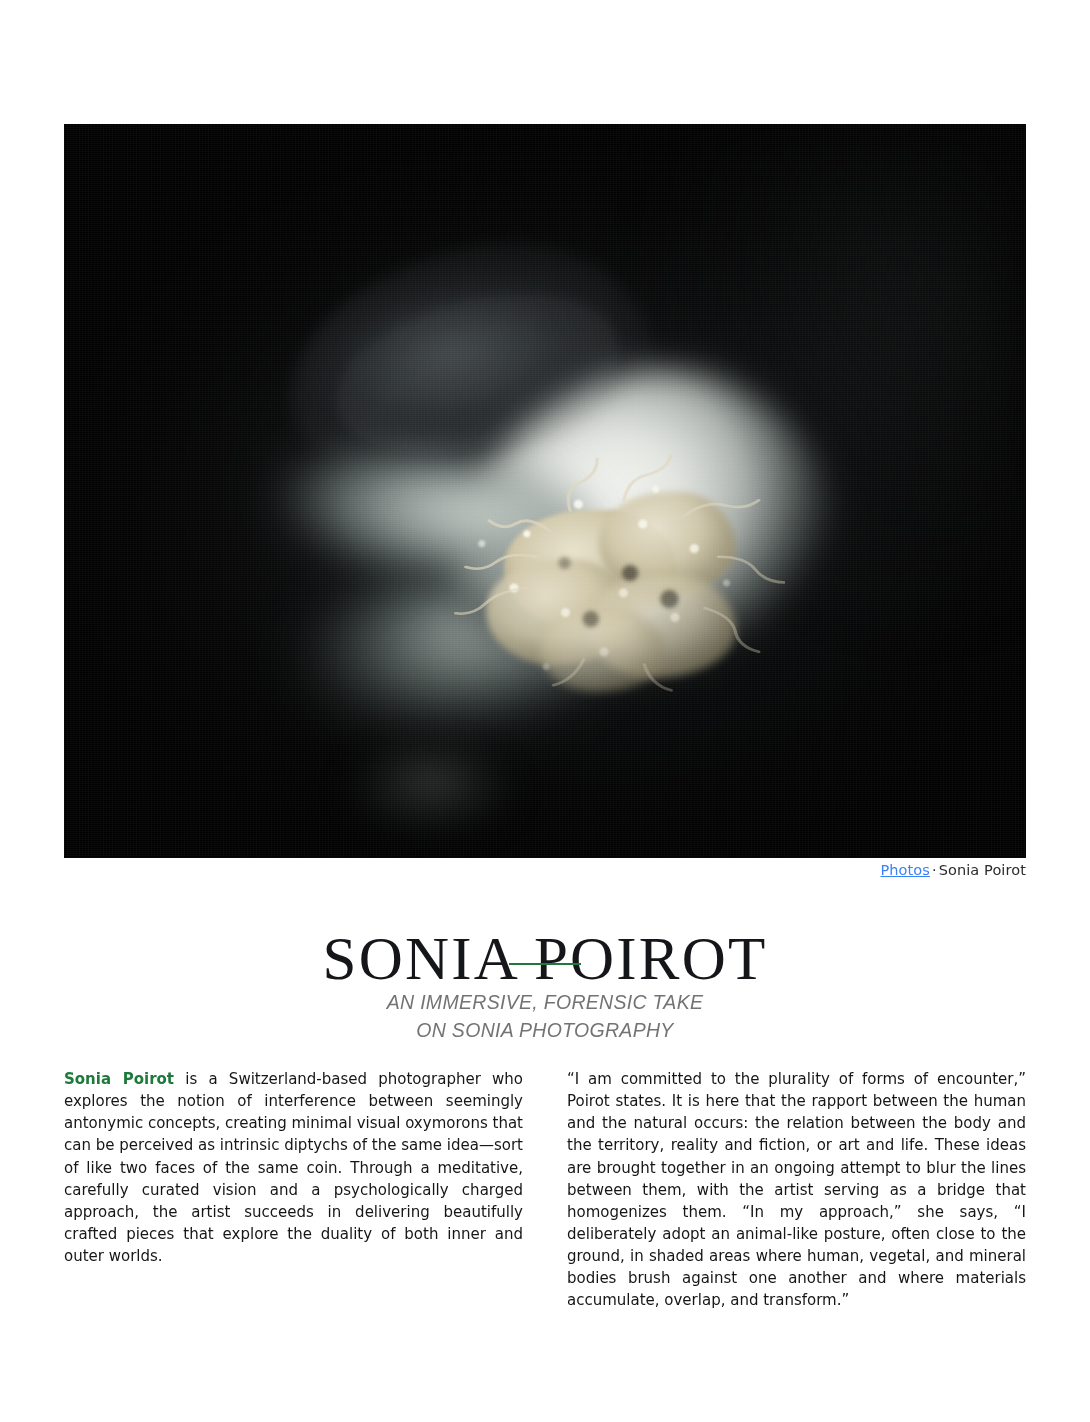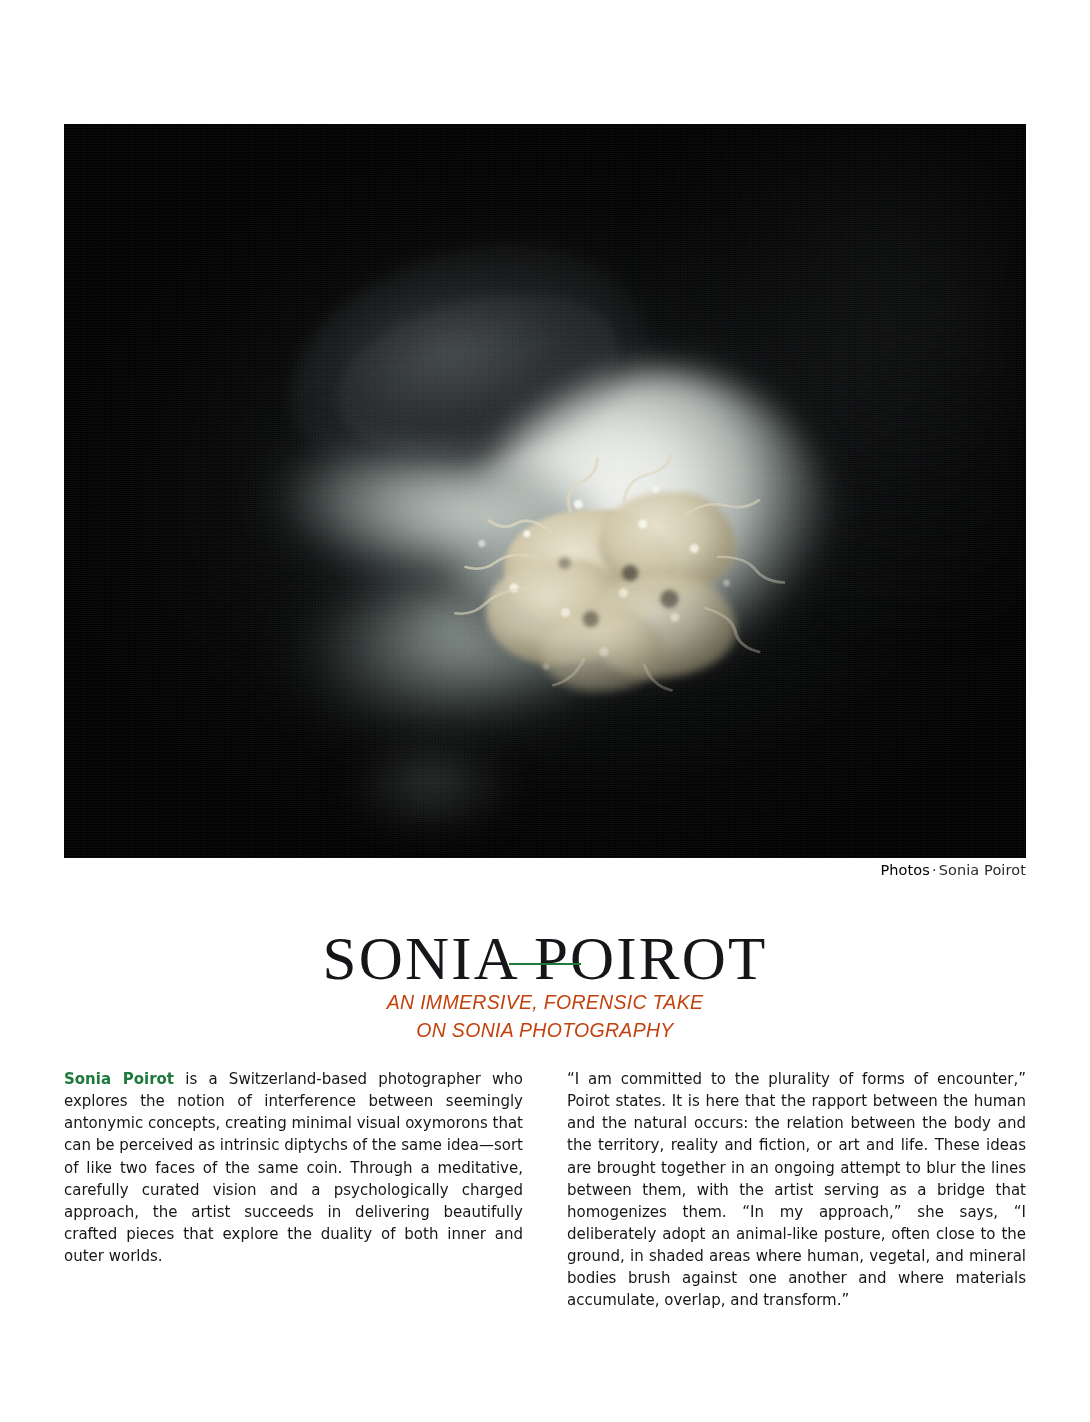--- a/index.html
+++ b/index.html
@@ -207,21 +207,21 @@
   .credit {
     position: absolute;
     left: 64px;
     top: 862px;
     width: 962px;
     text-align: right;
     font-size: 14.5px;
     color: #2b2b2b;
     letter-spacing: .1px;
   }
-  .credit .c-green { color: #000000; }
+  .credit .c-green { color: #3b82f6; text-decoration: underline; }
   .credit .c-dot { color: #2b2b2b; padding: 0 2px; }
 
   
   .title {
     position: absolute;
     left: 0;
     top: 886px;
     width: 1090px;
     text-align: center;
     font-family: "Liberation Serif", "DejaVu Serif", serif;
@@ -247,21 +247,21 @@
     position: absolute;
     left: 0;
     top: 989px;
     width: 1090px;
     text-align: center;
     font-family: "Liberation Sans", "DejaVu Sans", sans-serif;
     font-style: italic;
     font-size: 19.5px;
     letter-spacing: .3px;
     line-height: 1.42;
-    color: #c2410c;
+    color: #737373;
   }
   .subtitle .sub-line { display: block; }
 
   
   .columns {
     position: absolute;
     left: 64px;
     top: 1068px;
     width: 962px;
     display: flex;

